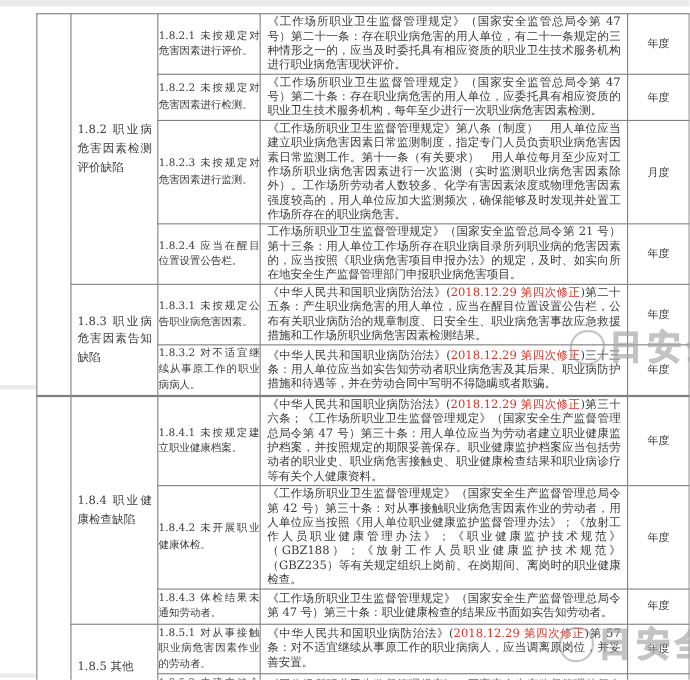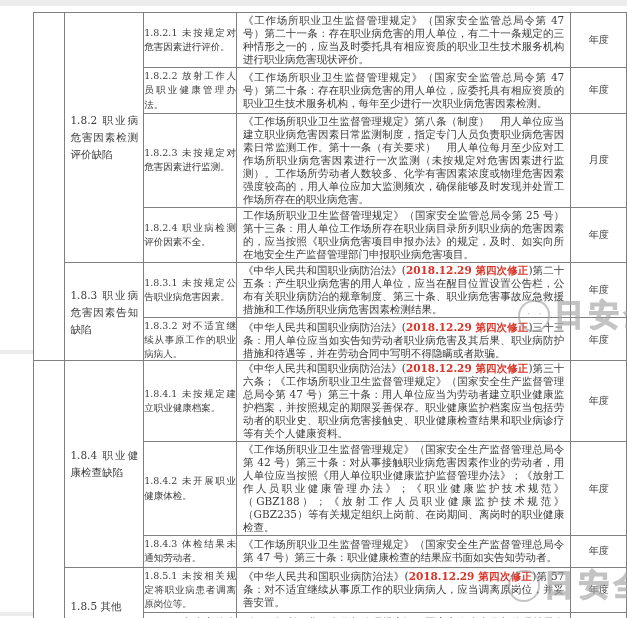--- a/index.html
+++ b/index.html
@@ -32,21 +32,21 @@
   }
   td.c2{
     width:95px;font-size:9.5px;line-height:1.5;
     padding:1px 0;text-align:justify;text-justify:inter-ideograph;
   }
   td.c3{
     width:335px;font-size:10.5px;line-height:13px;
     padding:1px 6px;text-align:justify;text-justify:inter-ideograph;
   }
   td.c4{width:55px;font-size:10px;text-align:center;}
-  .red{color:#d93226;font-weight:bold;}
+  .red{color:#d93226;}
 
   .wm{
     position:absolute;display:flex;align-items:center;gap:4px;
     pointer-events:none;white-space:nowrap;
   }
   #wm-mid{left:518px;top:295px;}
   #wm-bottom{left:508px;top:565px;}
   .wm-logo{
     width:32px;height:32px;border:2px solid rgba(150,150,150,0.55);
     border-radius:50% 45% 50% 48%;box-sizing:border-box;position:relative;
@@ -82,38 +82,38 @@
     </colgroup>
   <tbody>
     <tr style="height:53px">
       <td class="c0" rowspan="6"></td>
       <td class="c1" rowspan="4">1.8.2 职业病危害因素检测评价缺陷</td>
       <td class="c2">1.8.2.1 未按规定对危害因素进行评价。</td>
       <td class="c3"><span>《工作场所职业卫生监督管理规定》（国家安全监管总局令第 47 号）第二十一条：存在职业病危害的用人单位，有二十一条规定的三种情形之一的，应当及时委托具有相应资质的职业卫生技术服务机构进行职业病危害现状评价。</span><span class="red"></span><span></span></td>
       <td class="c4">年度</td>
     </tr>
     <tr style="height:41px">
-      <td class="c2">1.8.2.2 放射工作人员职业健康管理办法。</td>
+      <td class="c2">1.8.2.2 未按规定对危害因素进行检测。</td>
       <td class="c3"><span>《工作场所职业卫生监督管理规定》（国家安全监管总局令第 47 号）第二十条：存在职业病危害的用人单位，应委托具有相应资质的职业卫生技术服务机构，每年至少进行一次职业病危害因素检测。</span><span class="red"></span><span></span></td>
       <td class="c4">年度</td>
     </tr>
     <tr style="height:86px">
       <td class="c2">1.8.2.3 未按规定对危害因素进行监测。</td>
-      <td class="c3"><span>《工作场所职业卫生监督管理规定》第八条（制度）　用人单位应当建立职业病危害因素日常监测制度，指定专门人员负责职业病危害因素日常监测工作。第十一条（有关要求）　用人单位每月至少应对工作场所职业病危害因素进行一次监测（未按规定对危害因素进行监测）。工作场所劳动者人数较多、化学有害因素浓度或物理危害因素强度较高的，用人单位应加大监测频次，确保能够及时发现并处置工作场所存在的职业病危害。</span><span class="red"></span><span></span></td>
+      <td class="c3"><span>《工作场所职业卫生监督管理规定》第八条（制度）　用人单位应当建立职业病危害因素日常监测制度，指定专门人员负责职业病危害因素日常监测工作。第十一条（有关要求）　用人单位每月至少应对工作场所职业病危害因素进行一次监测（实时监测职业病危害因素除外）。工作场所劳动者人数较多、化学有害因素浓度或物理危害因素强度较高的，用人单位应加大监测频次，确保能够及时发现并处置工作场所存在的职业病危害。</span><span class="red"></span><span></span></td>
       <td class="c4">月度</td>
     </tr>
     <tr style="height:52px">
-      <td class="c2">1.8.2.4 职业病检测评价因素不全。</td>
-      <td class="c3"><span>工作场所职业卫生监督管理规定》（国家安全监管总局令第 25 号）第十三条：用人单位工作场所存在职业病目录所列职业病的危害因素的，应当按照《职业病危害项目申报办法》的规定，及时、如实向所在地安全生产监督管理部门申报职业病危害项目。</span><span class="red"></span><span></span></td>
+      <td class="c2">1.8.2.4 应当在醒目位置设置公告栏。</td>
+      <td class="c3"><span>工作场所职业卫生监督管理规定》（国家安全监管总局令第 21 号）第十三条：用人单位工作场所存在职业病目录所列职业病的危害因素的，应当按照《职业病危害项目申报办法》的规定，及时、如实向所在地安全生产监督管理部门申报职业病危害项目。</span><span class="red"></span><span></span></td>
       <td class="c4">年度</td>
     </tr>
     <tr style="height:50px">
       <td class="c1" rowspan="2">1.8.3 职业病危害因素告知缺陷</td>
       <td class="c2">1.8.3.1 未按规定公告职业病危害因素。</td>
-      <td class="c3"><span>《中华人民共和国职业病防治法》(</span><span class="red">2018.12.29 第四次修正</span><span>)第二十五条：产生职业病危害的用人单位，应当在醒目位置设置公告栏，公布有关职业病防治的规章制度、第三十条、职业病危害事故应急救援措施和工作场所职业病危害因素检测结果。</span></td>
+      <td class="c3"><span>《中华人民共和国职业病防治法》(</span><span class="red">2018.12.29 第四次修正</span><span>)第二十五条：产生职业病危害的用人单位，应当在醒目位置设置公告栏，公布有关职业病防治的规章制度、日安全生、职业病危害事故应急救援措施和工作场所职业病危害因素检测结果。</span></td>
       <td class="c4">年度</td>
     </tr>
     <tr style="height:38px">
       <td class="c2">1.8.3.2 对不适宜继续从事原工作的职业病病人。</td>
       <td class="c3"><span>《中华人民共和国职业病防治法》(</span><span class="red">2018.12.29 第四次修正</span><span>)三十三条：用人单位应当如实告知劳动者职业病危害及其后果、职业病防护措施和待遇等，并在劳动合同中写明不得隐瞒或者欺骗。</span></td>
       <td class="c4">年度</td>
     </tr>
   </tbody>
 </table>
 
@@ -138,21 +138,21 @@
       <td class="c3"><span>《工作场所职业卫生监督管理规定》（国家安全生产监督管理总局令第 42 号）第三十条：对从事接触职业病危害因素作业的劳动者，用人单位应当按照《用人单位职业健康监护监督管理办法》；《放射工作人员职业健康管理办法》；《职业健康监护技术规范》（GBZ188）；《放射工作人员职业健康监护技术规范》（GBZ235）等有关规定组织上岗前、在岗期间、离岗时的职业健康检查。</span><span class="red"></span><span></span></td>
       <td class="c4">年度</td>
     </tr>
     <tr style="height:27px">
       <td class="c2">1.8.4.3 体检结果未通知劳动者。</td>
       <td class="c3"><span>《工作场所职业卫生监督管理规定》（国家安全生产监督管理总局令第 47 号）第三十条：职业健康检查的结果应书面如实告知劳动者。</span><span class="red"></span><span></span></td>
       <td class="c4">年度</td>
     </tr>
     <tr style="height:38px">
       <td class="c1" rowspan="2">1.8.5 其他</td>
-      <td class="c2">1.8.5.1 未按相关规定将职业病患者调离原岗位等。</td>
+      <td class="c2">1.8.5.1 对从事接触职业病危害因素作业的劳动者。</td>
       <td class="c3"><span>《中华人民共和国职业病防治法》(</span><span class="red">2018.12.29 第四次修正</span><span>)第 57 条：对不适宜继续从事原工作的职业病病人，应当调离原岗位，并妥善安置。</span></td>
       <td class="c4">年度</td>
     </tr>
     <tr style="height:33px">
       <td class="c2">1.8.5.2 未建立健全职业卫生档案资料。</td>
       <td class="c3"><span>《工作场所职业卫生监督管理规定》（国家安全生产监督管理总局令第 47 号）第二章</span><span class="red"></span><span></span></td>
       <td class="c4">年度</td>
     </tr>
   </tbody>
 </table>

